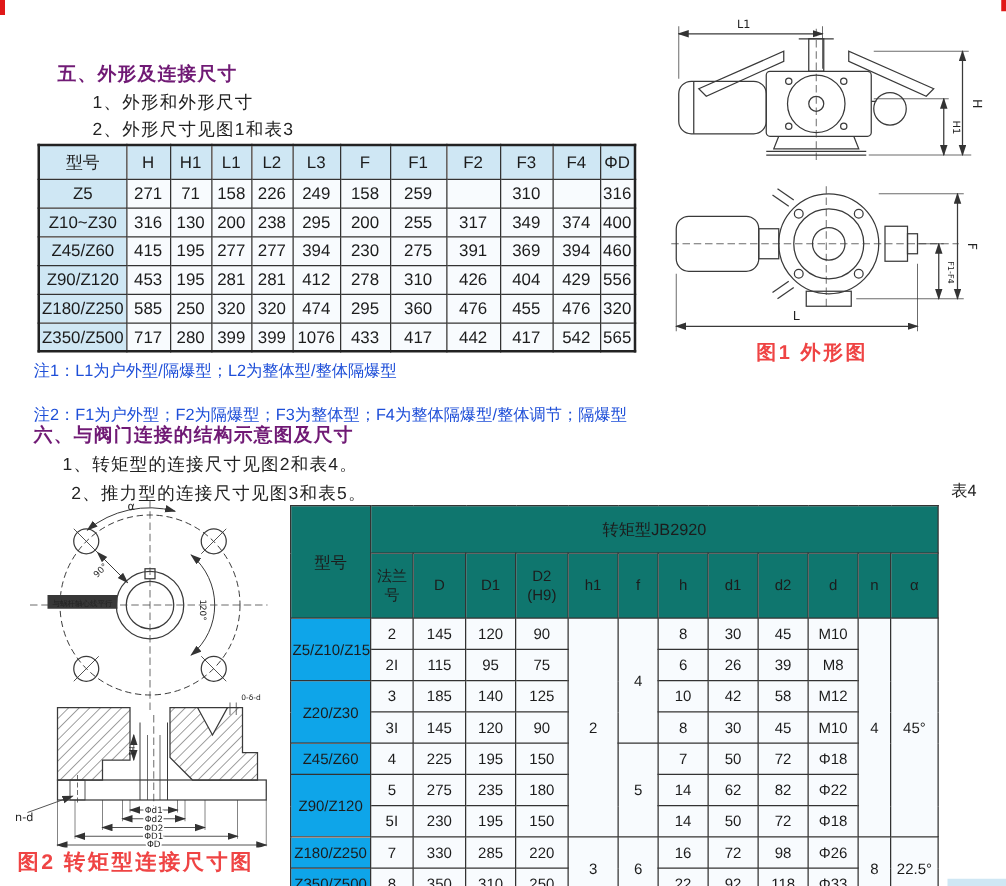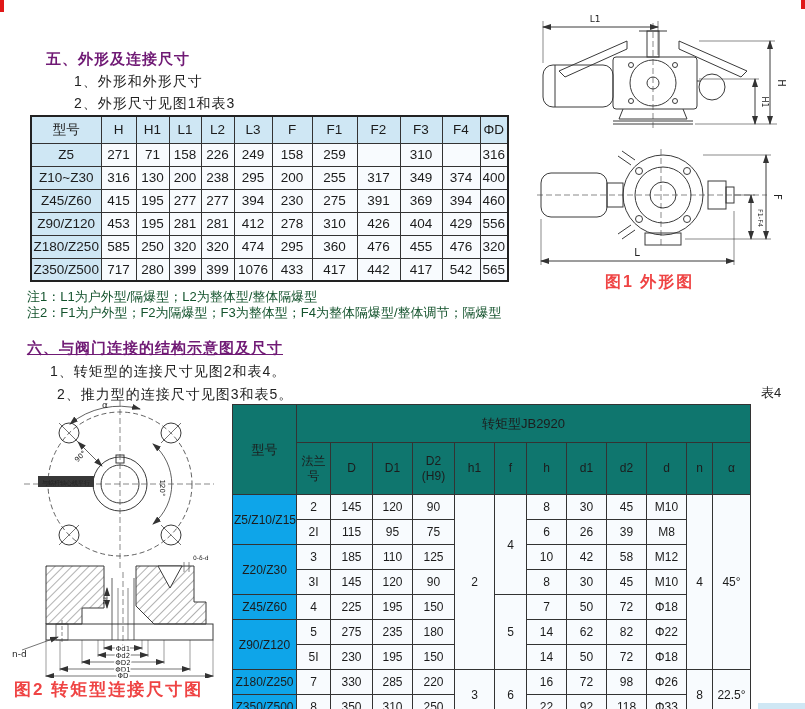--- a/index.html
+++ b/index.html
@@ -4,21 +4,21 @@
 <style>
   * { margin:0; padding:0; box-sizing:border-box; }
   body { background:#ddd; font-family:"Liberation Sans","DejaVu Sans",sans-serif; }
   .page { position:relative; width:805px; height:709px; background:#ffffff; overflow:hidden;
           font-family:"Liberation Sans","DejaVu Sans",sans-serif; color:#1c1c1c; }
   .abs { position:absolute; }
   .corner { background:#e01818; }
   .sec-title { color:#701a75; font-weight:bold; font-size:15px; letter-spacing:1px; }
   .sub-item { font-size:14px; color:#222; letter-spacing:1px; }
   .tbl-label { font-size:13px; color:#222; }
-  .note { font-size:13px; color:#14532d; }
+  .note { font-size:13px; color:#1d4ed8; }
   .company { font-family:"Liberation Serif","DejaVu Serif",serif; font-size:22px; color:#111; letter-spacing:2px; }
   .fig-caption { font-weight:bold; color:#ef4444; }
 
   table { border-collapse:collapse; table-layout:fixed; background:#fff; }
   td { text-align:center; vertical-align:middle; overflow:hidden; }
 
   #t3 { border:2px solid #222; }
   #t3 td { border:1px solid #333; font-size:13.5px; background:#f8fbfe; height:23px; padding:0 1px; }
   #t3 tr.hd td { background:#cfe7f4; height:27px; }
   #t3 td.mdl { background:#cfe7f4; }
@@ -158,23 +158,23 @@
           <td>417</td>
           <td>442</td>
           <td>417</td>
           <td>542</td>
           <td>565</td>
     </tr>
   </tbody>
     </table>
 
   <div class="abs note" style="left:27px;top:288px;">注1：L1为户外型/隔爆型；L2为整体型/整体隔爆型</div>
-  <div class="abs note" style="left:27px;top:304px;">注2：F1为户外型；F2为隔爆型；F3为整体型；F4为整体隔爆型/整体调节；隔爆型</div>
-
-  <div class="abs sec-title" style="left:27px;top:339px;text-decoration:underline;">六、与阀门连接的结构示意图及尺寸</div>
+  <div class="abs note" style="left:27px;top:323px;">注2：F1为户外型；F2为隔爆型；F3为整体型；F4为整体隔爆型/整体调节；隔爆型</div>
+
+  <div class="abs sec-title" style="left:27px;top:339px;">六、与阀门连接的结构示意图及尺寸</div>
   <div class="abs sub-item" style="left:50px;top:363px;text-align:right;">1、转矩型的连接尺寸见图2和表4。</div>
   <div class="abs sub-item" style="left:57px;top:386px;">2、推力型的连接尺寸见图3和表5。</div>
   <div class="abs tbl-label" style="left:761px;top:384px;">表4</div>
 
   <table id="t4" class="abs" style="left:232px;top:404px;width:518px;">
     <colgroup>
         <col style="width:64px">
         <col style="width:34px">
         <col style="width:42px">
         <col style="width:40px">
@@ -232,21 +232,21 @@
       <td>75</td>
       <td>6</td>
       <td>26</td>
       <td>39</td>
       <td>M8</td>
     </tr>
     <tr>
       <td class="mdl" rowspan="2">Z20/Z30</td>
       <td>3</td>
       <td>185</td>
-      <td>110</td>
+      <td>140</td>
       <td>125</td>
       <td>10</td>
       <td>42</td>
       <td>58</td>
       <td>M12</td>
     </tr>
     <tr>
       <td>3I</td>
       <td>145</td>
       <td>120</td>

